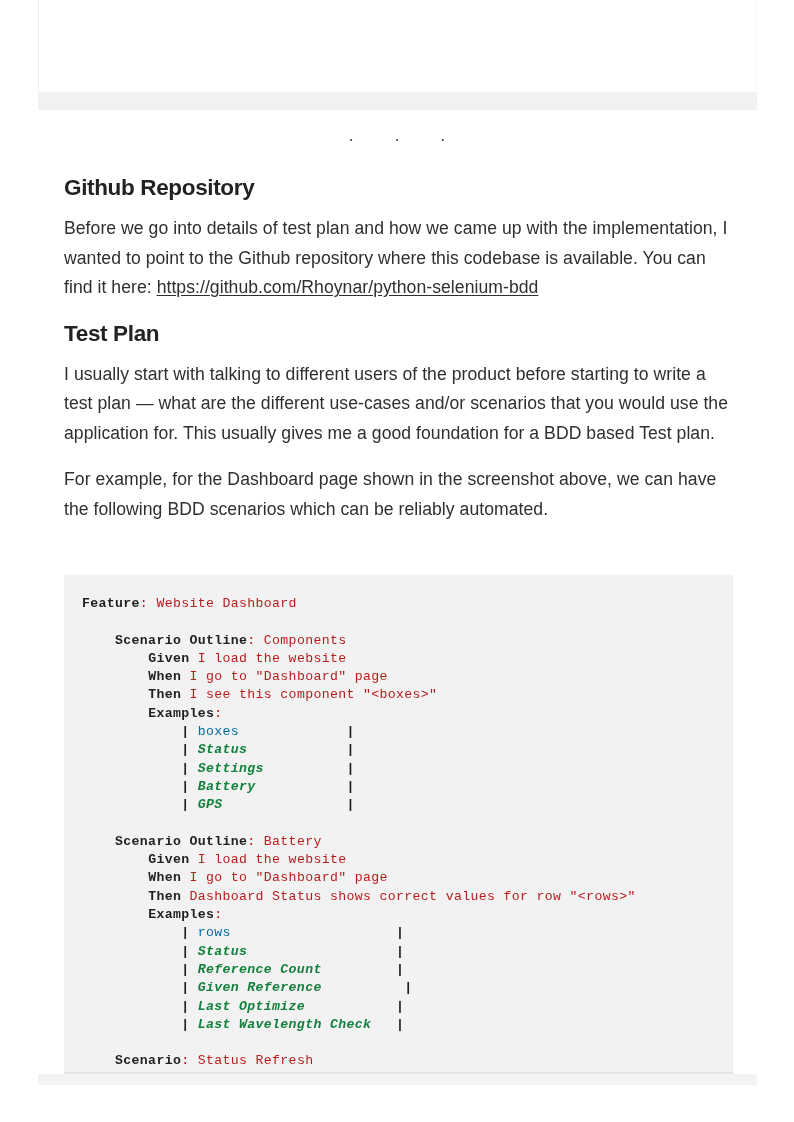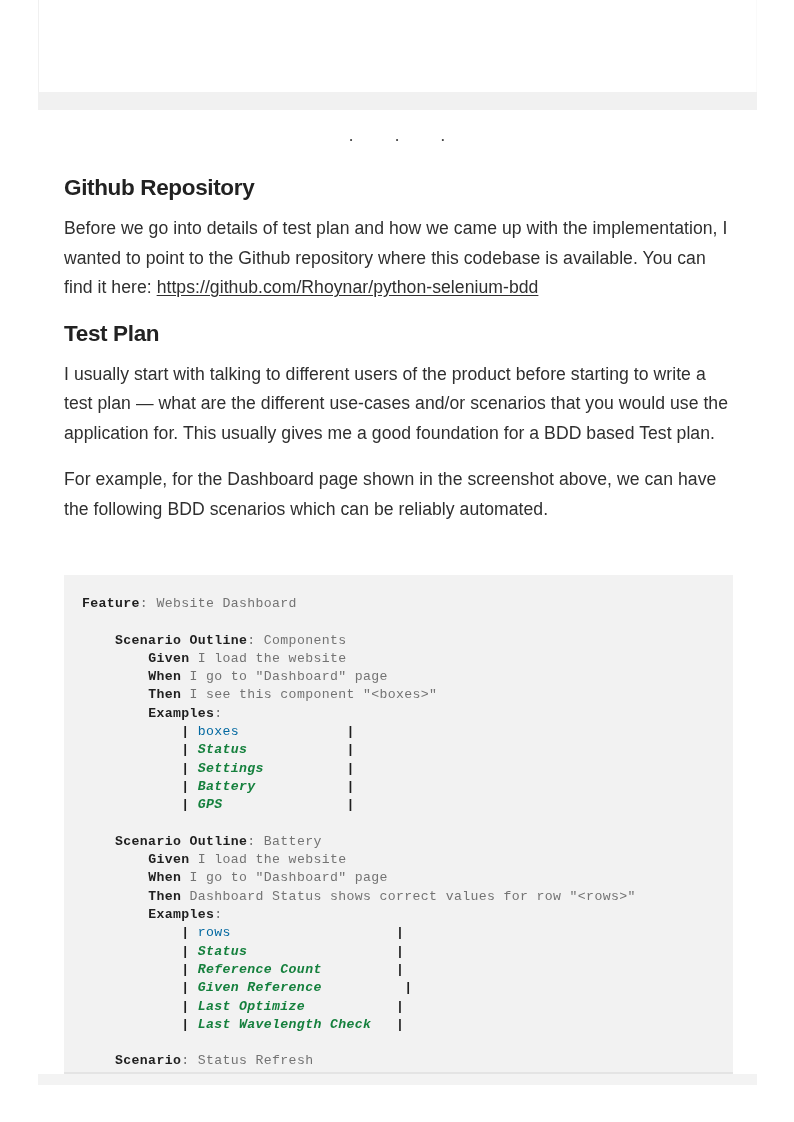--- a/index.html
+++ b/index.html
@@ -111,21 +111,21 @@
     line-height: 18.3px;
     color: #9a9a9a;
     white-space: pre;
     letter-spacing: 0.35px;
   }
   .code-block .kw {
     color: #1f1f1f;
     font-weight: bold;
   }
   .code-block .val {
-    color: #737373;
+    color: #b91c1c;
   }
   .code-block .cell {
     color: #15803d;
     font-weight: bold;
     font-style: italic;
   }
   .code-block .hdr {
     color: #0369a1;
   }
   .code-block .pipe {

